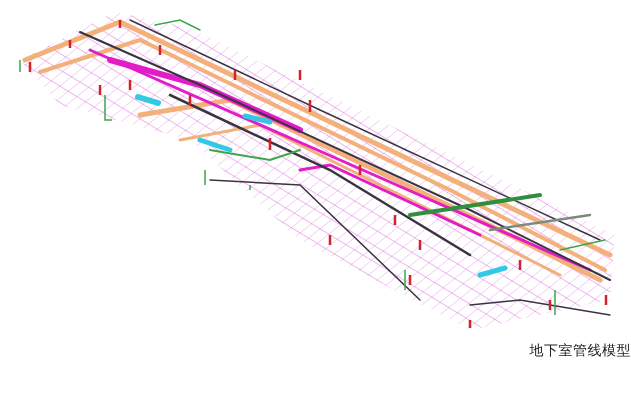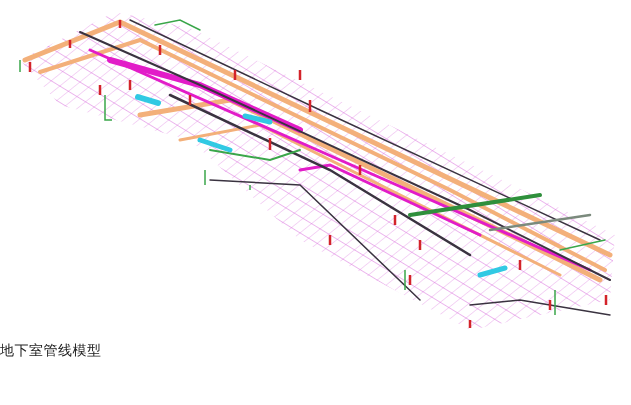--- a/index.html
+++ b/index.html
@@ -1,20 +1,20 @@
 <!DOCTYPE html>
 <html><head>
 <meta charset="utf-8">
 <style>
   html, body { margin: 0; padding: 0; background: #ffffff; }
   body { width: 631px; height: 405px; position: relative; overflow: hidden;
          font-family: "DejaVu Sans", "Liberation Sans", sans-serif; }
   .figure { position: absolute; left: 0; top: 0; width: 631px; height: 340px; }
   .figure svg { width: 631px; height: 340px; display: block; }
-  .caption { position: absolute; left: 0; top: 342px; width: 631px; text-align: left;
+  .caption { position: absolute; left: 0; top: 342px; width: 631px; text-align: right;
              font-family: "DejaVu Serif", "Liberation Serif", serif; font-size: 14px; color: #222; letter-spacing: 0.5px; }
 </style>
 </head>
 <body>
 
 <div class="figure">
   <svg viewBox="0 0 631 340" xmlns="http://www.w3.org/2000/svg">
     <defs>
 
       <pattern id="grid" width="14" height="10" patternUnits="userSpaceOnUse" patternTransform="skewX(-40) rotate(22)">

